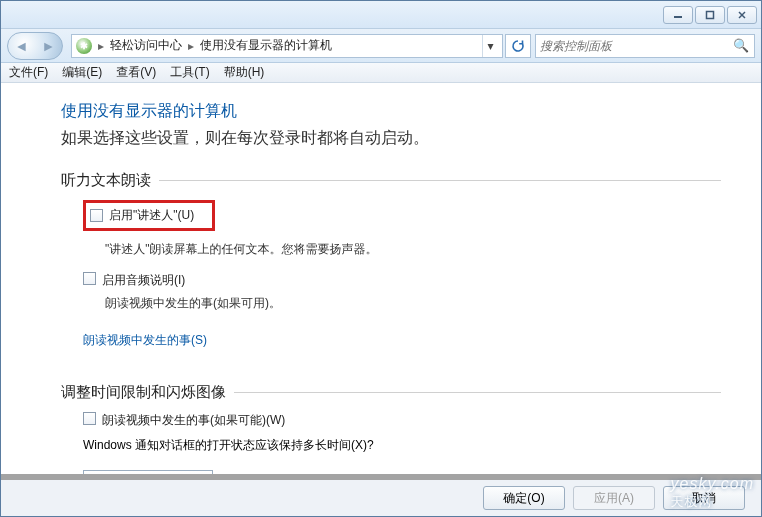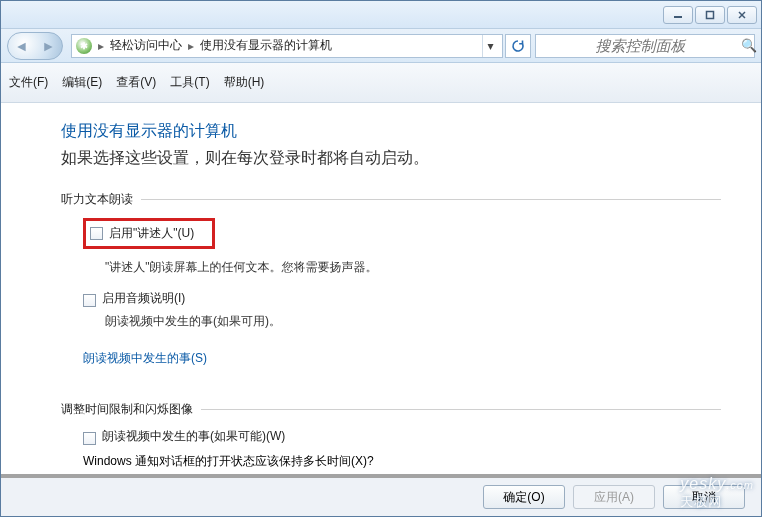--- a/index.html
+++ b/index.html
@@ -86,47 +86,46 @@
   .searchbox {
     width: 220px; height: 24px;
     margin-left: 4px;
     border: 1px solid #acc2d8;
     background: #fff;
     display: flex; align-items: center;
     padding: 0 4px;
   }
   .searchbox input {
     border: none; outline: none; flex:1;
-    font-size: 15px; color: #888; font-style: italic;
+    font-size: 12px; color: #888; font-style: italic;
     background: transparent;
-    text-align: center;
   }
   .searchbox .mag { color:#5c7fa3; font-size:13px; }
   
   .menubar {
-    height: 40px;
+    height: 20px;
     background: linear-gradient(#f6f9fc, #e8eef5);
     border-bottom: 1px solid #cdd9e5;
     display: flex; align-items: center;
     padding: 0 8px; gap: 14px;
   }
   .menubar span { color: #222; }
   
   .content {
     flex: 1;
     padding: 18px 40px 10px 60px;
     overflow: hidden;
     position: relative;
   }
   .page-title { color: #0a5aa6; font-size: 16px; margin-bottom: 6px; }
   .page-sub { color: #333; font-size: 16px; margin-bottom: 22px; }
   .group { margin-bottom: 16px; }
-  .group-label { font-size: 12px; color:#222; display:flex; align-items: center; margin-bottom: 10px; }
+  .group-label { font-size: 15px; color:#222; display:flex; align-items: center; margin-bottom: 10px; }
   .group-label .line { flex:1; height:1px; background:#d0d0d0; margin-left:8px; }
-  .chk-row { display: flex; align-items: flex-end; gap: 6px; margin-left: 22px; margin-bottom: 6px; }
+  .chk-row { display: flex; align-items: flex-start; gap: 6px; margin-left: 22px; margin-bottom: 6px; }
   .chk {
     width: 13px; height: 13px;
     border: 1px solid #8a9aac;
     background: linear-gradient(#fff,#eef2f7);
   }
   .chk-label { color: #222; }
   .desc { margin-left: 44px; color: #333; margin-bottom: 14px; }
   .highlight {
     border: 3px solid #d32020;
     padding: 4px 18px 4px 4px;
@@ -139,21 +138,21 @@
     border: 1px solid #9aadc0;
     background: linear-gradient(#fff,#eef2f7);
     display: flex; align-items:center; justify-content: space-between;
     padding: 0 6px;
   }
   .dropdown .arr { color:#444; font-size:10px; }
   .question { margin-left: 22px; margin-top: 8px; margin-bottom: 16px; }
   
   .footer {
     height: 42px;
-    border-top: 4px solid #a3a3a3;
+    border-top: 6px solid #a3a3a3;
     background: #eef2f7;
     display: flex; justify-content: flex-end; align-items: center;
     gap: 8px; padding-right: 16px;
   }
   .btn {
     min-width: 82px; height: 24px;
     border: 1px solid #9aadc0;
     background: linear-gradient(#fdfefe,#e7edf3);
     border-radius: 3px;
     display:flex; align-items:center; justify-content:center;
@@ -284,15 +283,15 @@
         <span>应用(A)</span>
       </div>
     <div class="btn">
         <span>取消</span>
       </div>
   </div>
 
 </div>
 
 <div class="watermark">
-  <span>yesky</span><span style="font-size:11px;">.com</span>
+  <span>yesky</span><span style="font-size:16px;">.com</span>
   <span class="cn">天极网</span>
 </div>
 
 </body></html>

